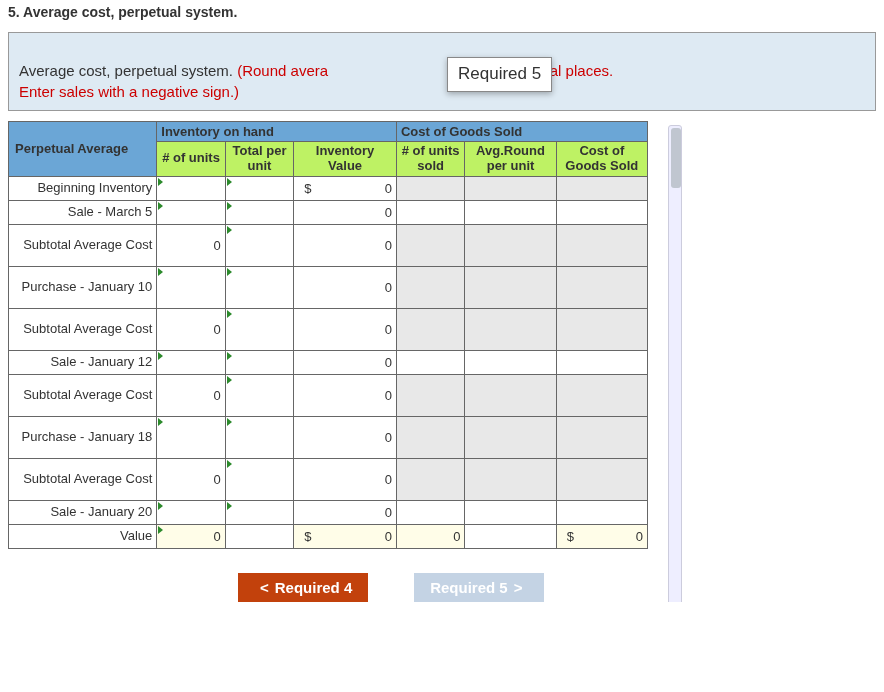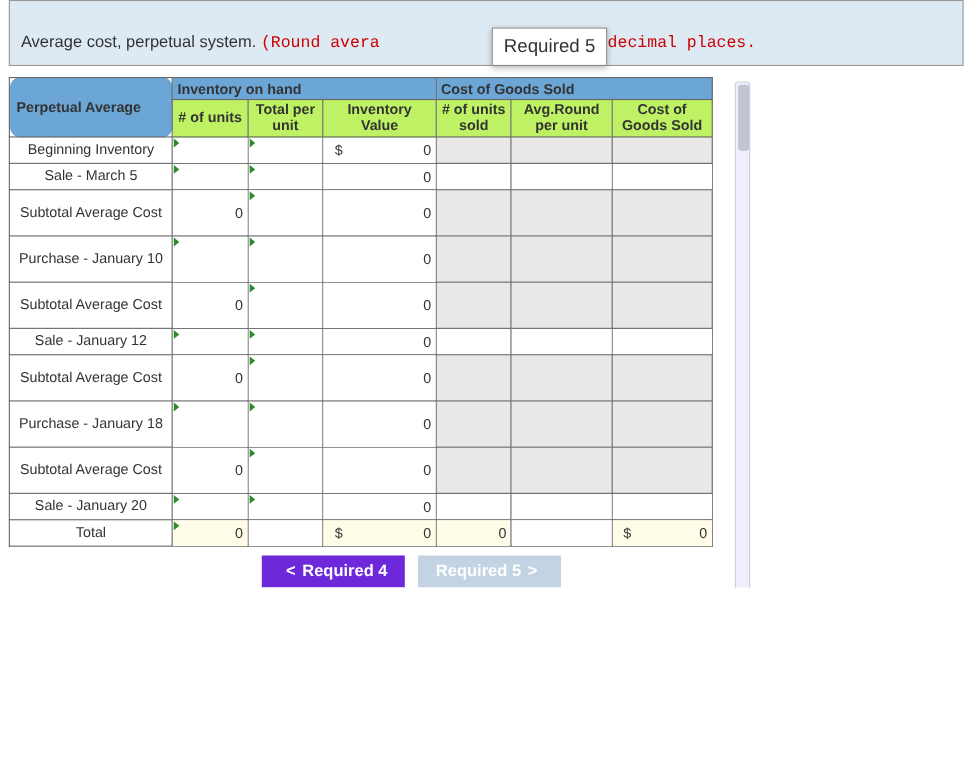--- a/index.html
+++ b/index.html
@@ -9,93 +9,95 @@
 .instruction-box {
   background: #deeaf3;
   border: 1px solid #999;
   margin: 0 8px 10px;
   padding: 8px 10px;
   font-family: Verdana, Arial, sans-serif;
   font-size: 15px;
   line-height: 1.35;
   position: relative;
 }
-.red { color: #c00; font-family: Liberation Mono, monospace; }
+.red { color: #c00; }
 .tooltip-pop {
   position: absolute;
   left: 438px; top: 24px;
   background: #fff;
   border: 1px solid #888;
   box-shadow: 0 2px 6px rgba(0,0,0,0.3);
   padding: 5px 10px;
   font-size: 17px;
   color: #333;
   font-family: Arial, sans-serif;
 }
 .grid-wrap { margin: 0 8px; position: relative; width: 650px; }
 table.acct { border-collapse: collapse; width: 640px; table-layout: fixed; }
 table.acct td, table.acct th { border: 1px solid #666; font-size: 13px; padding: 2px 4px; vertical-align: middle; }
 .hdr-blue { background: #6ba6d6; font-weight: bold; }
 .hdr-sub { background: #bef264; font-weight: bold; text-align: center; white-space: normal; line-height: 1.15; }
 .entry-cell { background: #fff; text-align: right; position: relative; height: 24px; }
 .entry-cell-val { background: #fff; text-align: right; position: relative; height: 24px; padding-right: 6px; }
 .read-cell { background: #e8e8e8; }
-.row-lbl { background: #fff; text-align: center; padding: 2px 4px; line-height: 1.15; }
+.row-lbl { background: #fff; text-align: right; padding: 2px 4px; line-height: 1.15; }
 .tri {
   width: 0; height: 0;
   border-top: 4px solid transparent;
   border-bottom: 4px solid transparent;
   border-left: 5px solid #2c8a2c;
   position: absolute;
   left: 1px; top: 1px;
 }
 .dollar { float: left; margin-left: 6px; }
 .total-row .entry-cell-val { background: #fffde8; }
 .total-row .dollar-bg { background: #fffde8; }
 .dollar-bg { float: left; margin-left: 6px; }
 .scroll-right { position: absolute; right: -24px; top: 4px; width: 14px; height: 500px; background: #eef; border: 1px solid #ccd; border-radius: 3px; }
 .scroll-thumb { position: absolute; top: 2px; left: 2px; width: 10px; height: 60px; background: #c0c6d0; border-radius: 3px; }
 .btn-row { margin: 8px 0 0 230px; }
 .btn { display: inline-block; padding: 6px 16px; font-size: 15px; font-weight: bold; color: #fff; text-align: center; font-family: Verdana, Arial, sans-serif; }
-.btn-prev { background: #6d28d9; margin-right: 8px; }
-.btn-next { background: #c4d3e4; color: #fff; }
+.btn-prev { background: #c2410c; margin-right: 8px; margin-top: 16px; }
+.btn-next { background: #c4d3e4; color: #fff; margin-left: 34px; }
 .chev { font-weight: bold; margin: 0 6px; }
 .tall2 td { height: 42px; }
 </style>
 </head>
 <body>
 <div class="page">
 
+<div class="title">5. Average cost, perpetual system.</div>
 
 <div class="instruction-box">
   <br>
   <span>Average cost, perpetual system. </span>
   <span class="red">(Round avera</span>
   <span class="red" style="margin-left:140px;">t to 4 decimal places.</span><br>
+  <span class="red">Enter sales with a negative sign.)</span>
   <div class="tooltip-pop">Required 5</div>
 </div>
 
 <div class="grid-wrap">
   <div class="scroll-right">
         <div class="scroll-thumb"></div>
       </div>
 
   <table class="acct">
     <colgroup>
       <col style="width:130px">
           <col style="width:60px">
           <col style="width:60px">
           <col style="width:90px">
       <col style="width:60px">
           <col style="width:80px">
           <col style="width:80px">
     </colgroup>
     <tbody>
           <tr>
-      <td rowspan="2" class="hdr-blue" style="text-align:left;padding-left:6px;border-radius:10px;">Perpetual Average</td>
+      <td rowspan="2" class="hdr-blue" style="text-align:left;padding-left:6px;">Perpetual Average</td>
       <td colspan="3" class="hdr-blue">Inventory on hand</td>
       <td colspan="3" class="hdr-blue">Cost of Goods Sold</td>
     </tr>
     <tr>
       <td class="hdr-sub"># of units</td>
       <td class="hdr-sub">Total per unit</td>
       <td class="hdr-sub">Inventory Value</td>
       <td class="hdr-sub"># of units sold</td>
       <td class="hdr-sub">Avg.Round per unit</td>
       <td class="hdr-sub">Cost of Goods Sold</td>
@@ -227,21 +229,21 @@
       <td class="entry-cell">
               <span class="tri"></span>
             </td>
       <td class="entry-cell-val"><span>0</span></td>
       <td class="entry-cell"></td>
       <td class="entry-cell"></td>
       <td class="entry-cell"></td>
     </tr>
 
     <tr class="total-row">
-      <td class="row-lbl">Total</td>
+      <td class="row-lbl">Value</td>
       <td class="entry-cell-val"><span>0</span><span class="tri"></span></td>
       <td class="entry-cell"></td>
       <td class="entry-cell-val" style="background:#fffde8;"><span class="dollar-bg">$</span><span>0</span></td>
       <td class="entry-cell-val">0</td>
       <td class="entry-cell"></td>
       <td class="entry-cell-val" style="background:#fffde8;"><span class="dollar-bg">$</span><span>0</span></td>
     </tr>
   </tbody>
       </table>
 

